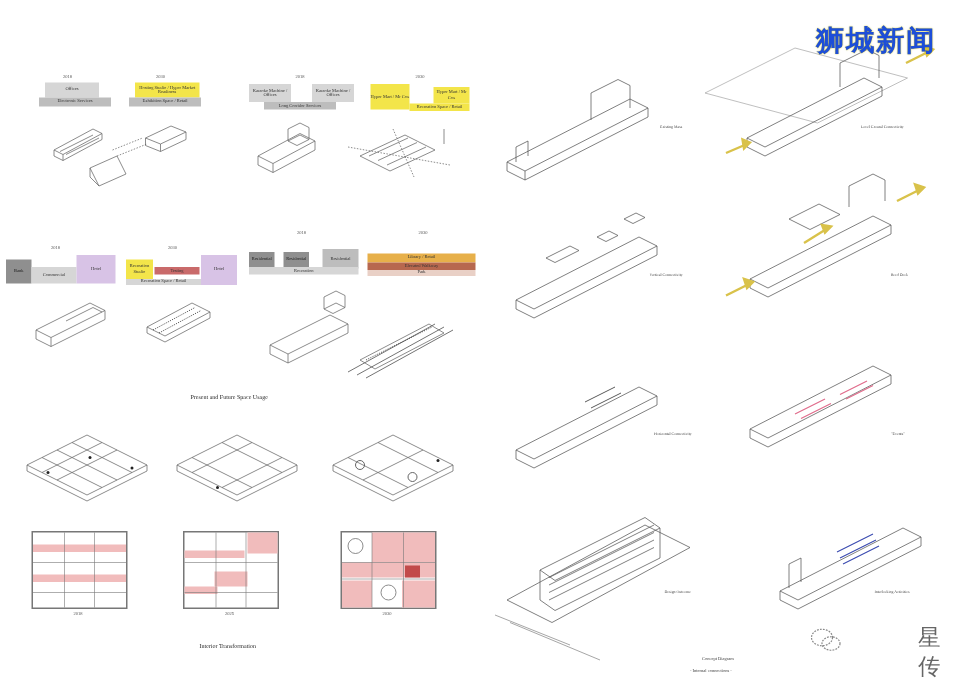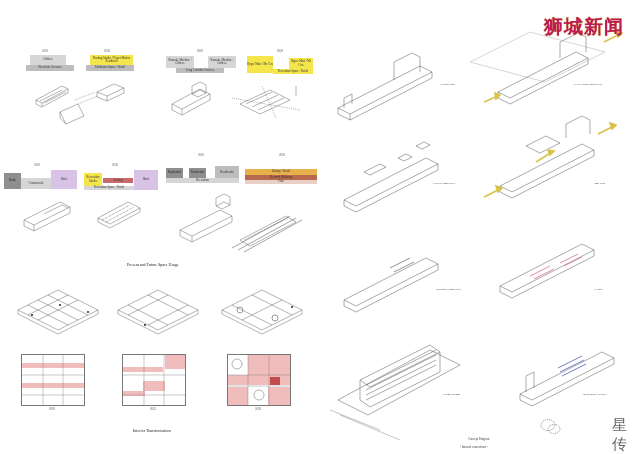--- a/index.html
+++ b/index.html
@@ -5,21 +5,21 @@
   html,body{margin:0;padding:0;background:#fff;}
   body{width:640px;height:454px;position:relative;overflow:hidden;font-family:"Liberation Serif",serif;color:#333;}
   .abs{position:absolute;}
   .yr{position:absolute;font-size:3px;color:#555;text-align:center;width:30px;}
   .blk{position:absolute;font-size:3px;color:#333;display:flex;align-items:center;justify-content:center;text-align:center;line-height:1.1;box-sizing:border-box;}
   .g1{background:#d6d6d6;} .g2{background:#bdbdbd;} .g3{background:#8f8f8f;color:#222;}
   .yel{background:#f3e54a;} .pur{background:#d8c3e6;} .red{background:#c96a6a;} .org{background:#e7b04a;} .peach{background:#e9d0c6;} .bro{background:#b7684f;}
   .cap{position:absolute;font-size:4px;color:#222;white-space:nowrap;}
   .lbl{position:absolute;font-size:2.6px;color:#444;white-space:nowrap;}
   svg{position:absolute;overflow:visible;}
-  .wm1{position:absolute;font-family:"DejaVu Sans",sans-serif;font-size:19px;color:#be185d;font-weight:bold;letter-spacing:1px;text-shadow:0 0 1px #c8b800;}
+  .wm1{position:absolute;font-family:"DejaVu Sans",sans-serif;font-size:19px;color:#1d4ed8;font-weight:bold;letter-spacing:1px;text-shadow:0 0 1px #c8b800;}
   .wm2{position:absolute;font-family:"DejaVu Sans",sans-serif;font-size:15px;color:#666;}
 </style>
 </head>
 <body>
 
 <div>
 
   <div class="yr" style="left:30px;top:49px;">2018</div>
   <div class="blk g1" style="left:30px;top:55px;width:36px;height:10px;">Offices</div>
   <div class="blk g2" style="left:26px;top:65px;width:48px;height:6px;">Electronic Services</div>

